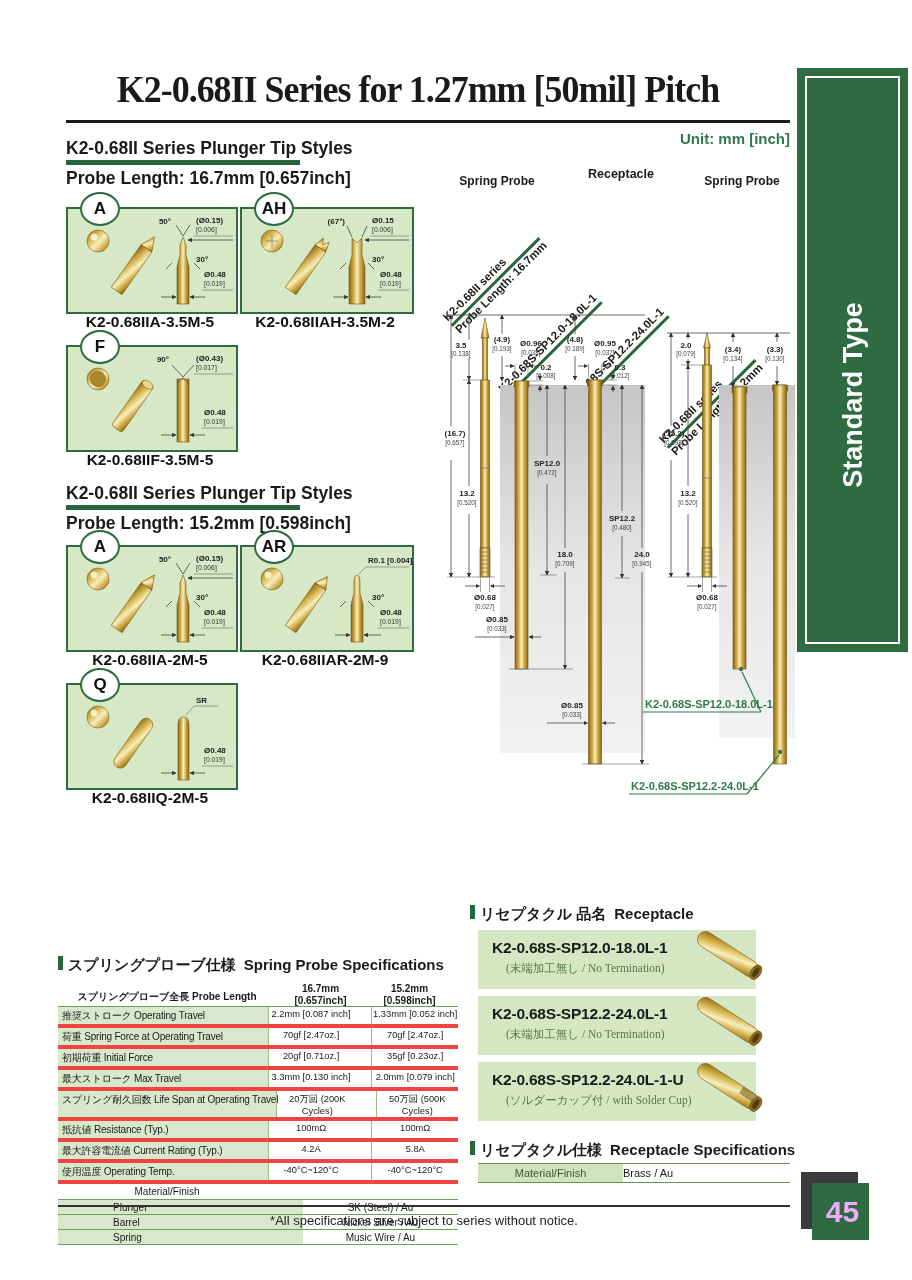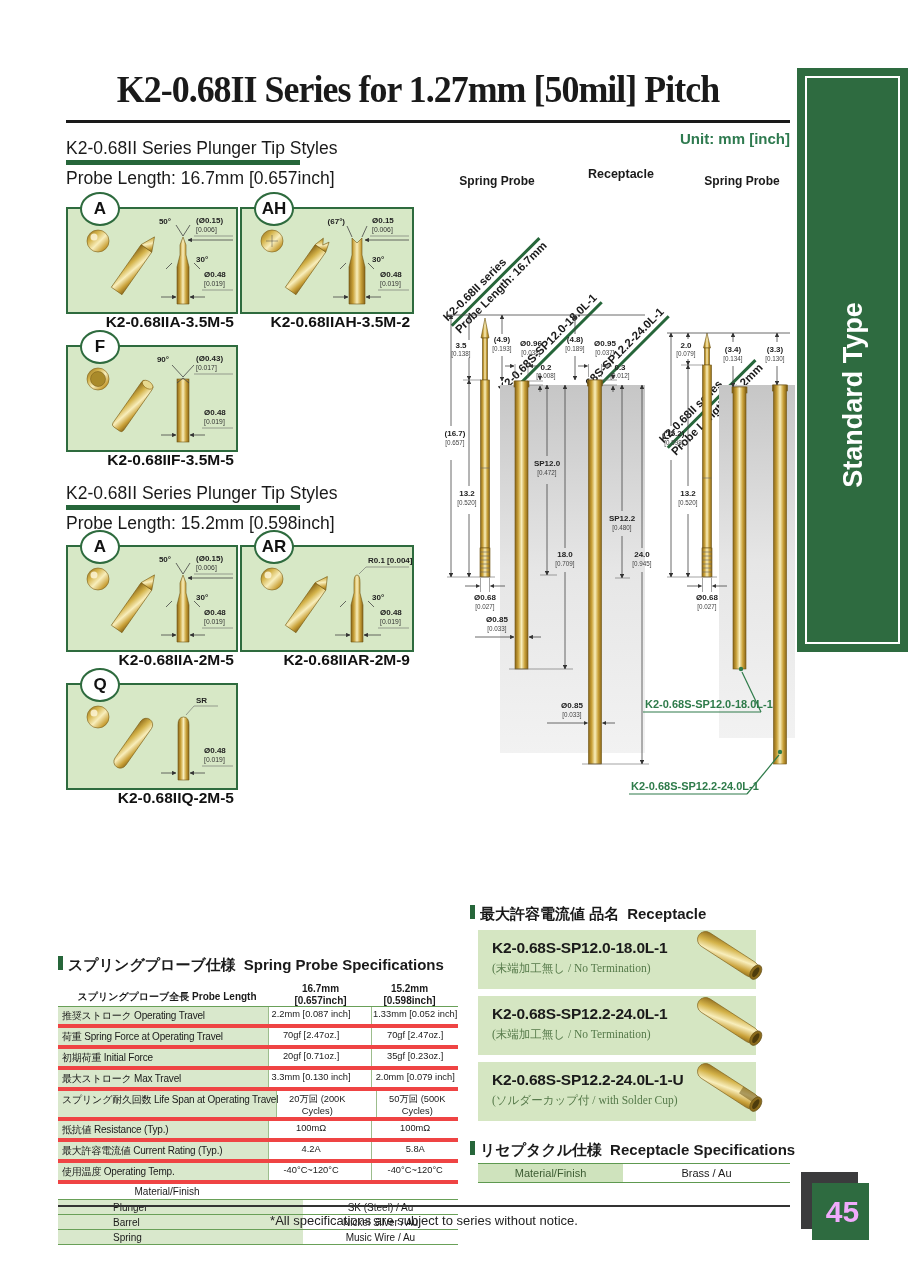--- a/index.html
+++ b/index.html
@@ -5,28 +5,28 @@
   html,body{margin:0;padding:0;background:#888;}
   #page{position:relative;width:912px;height:1280px;background:#fff;overflow:hidden;
         font-family:"Liberation Sans",sans-serif;color:#1a1a1a;}
   .abs{position:absolute;}
   
   #title{left:60px;top:68px;width:716px;text-align:center;font-family:"Liberation Serif",serif;
          font-weight:bold;font-size:37px;letter-spacing:-1px;transform:scaleX(.97);}
   #title-rule{left:66px;top:120px;width:724px;height:3px;background:#1a1a1a;}
   #unit{left:560px;top:130px;width:230px;text-align:right;font-size:15px;font-weight:bold;color:#2e7a4f;}
   
-  .sec-h{font-size:17.5px;font-weight:normal;}
+  .sec-h{font-size:17.5px;font-weight:bold;}
   .sec-bar{height:5px;background:#26663a;}
   
   .tipbox{position:absolute;height:103px;background:#d7e8c6;border:2px solid #2e6b3e;}
   .badge{position:absolute;left:12px;top:-17px;width:36px;height:30px;background:#fff;
          border:2.2px solid #2e6b3e;border-radius:50%;text-align:center;line-height:30px;
          font-size:17px;font-weight:bold;color:#111;z-index:2;}
-  .tipcap{position:absolute;text-align:right;font-size:15.5px;font-weight:bold;color:#111;}
+  .tipcap{position:absolute;text-align:center;font-size:15.5px;font-weight:bold;color:#111;}
   .tipbox svg{position:absolute;left:0;top:0;}
   
   .dv{font-size:8px;font-weight:bold;fill:#222;text-anchor:middle;}
   .di{font-size:6.3px;fill:#444;text-anchor:middle;}
   .dl{stroke:#444;stroke-width:.8;fill:none;}
   .ext{stroke:#666;stroke-width:.6;fill:none;}
   .gold{fill:url(#goldH);stroke:#6e5514;stroke-width:.6;}
   .goldd{fill:url(#goldD);stroke:#7a5c16;stroke-width:.6;}
   .tv{font-size:8px;font-weight:bold;fill:#222;}
   .ti{font-size:6.8px;fill:#333;}
@@ -54,26 +54,26 @@
   .sh-l{width:218px;text-align:center;align-self:flex-end;padding-bottom:2px;}
   .sh-v{width:89px;text-align:center;font-size:10px;line-height:11.5px;}
   .mhead{text-align:center;width:218px;padding:2px 0;}
   .mrow{display:flex;border-bottom:1px solid #69a058;}
   .mrow.first{border-top:1px solid #69a058;}
   .mc-l{width:218px;background:#d9e8cc;padding:1.5px 0 1.5px 55px;}
   .mc-v{width:178px;text-align:center;padding:1.5px 0;}
   
   .rbox{position:absolute;left:478px;width:278px;height:59px;background:#d5e6c2;}
   .rpart{position:absolute;left:14px;top:9px;font-size:15.5px;font-weight:bold;letter-spacing:-.2px;}
-  .rnote{position:absolute;left:14px;top:31px;font-size:11.5px;color:#567a4a;font-family:"Liberation Serif",serif;}
+  .rnote{position:absolute;left:28px;top:31px;font-size:11.5px;color:#567a4a;font-family:"Liberation Serif",serif;}
   .rbox svg{position:absolute;right:-28px;top:0;overflow:visible;}
   #rspec{left:478px;top:1163px;width:312px;display:flex;font-size:11px;
          border-top:1.5px solid #5e9950;border-bottom:1.5px solid #5e9950;}
   #rspec .c1{width:145px;background:#cfe3bd;text-align:center;padding:3px 0;color:#3d5c33;}
-  #rspec .c2{width:167px;text-align:center;padding:3px 0;}
+  #rspec .c2{width:167px;padding:3px 0;}
   
   #banner{left:797px;top:68px;width:111px;height:584px;background:#2e6b40;}
   #banner .inner{position:absolute;left:8px;top:8px;right:8px;bottom:8px;border:2.5px solid #fff;}
   #banner .vtext{position:absolute;left:50%;top:56%;transform:translate(-50%,-50%) ;
       writing-mode:vertical-rl;text-orientation:mixed;}
   #banner .vtext span{display:inline-block;transform:rotate(180deg);color:#fff;font-size:27px;font-weight:bold;
       white-space:nowrap;}
   
   #footer-rule{left:58px;top:1205px;width:732px;height:2px;background:#333;}
   #footer{left:58px;top:1213px;width:732px;text-align:center;font-size:13px;color:#222;}
@@ -560,21 +560,21 @@
         <div class="mc-l">Barrel</div>
         <div class="mc-v">Nickel Silver / Au</div>
       </div>
     <div class="mrow">
         <div class="mc-l">Spring</div>
         <div class="mc-v">Music Wire / Au</div>
       </div>
   </div>
 
   <div class="tbl-title" style="left:470px;top:905px;">
-    <span class="mk"></span><span class="jp">最大許容電流値 品名</span><span>Receptacle</span>
+    <span class="mk"></span><span class="jp">リセプタクル 品名</span><span>Receptacle</span>
   </div>
 
   <div class="rbox" style="top:930px;">
     <div class="rpart">K2-0.68S-SP12.0-18.0L-1</div>
     <div class="rnote">(末端加工無し / No Termination)</div>
     <svg width="100" height="60">
       <g transform="rotate(33 50 28)">
         <rect class="goldd" x="8" y="20" width="70" height="16" rx="8"></rect>
         <ellipse cx="76" cy="28" rx="5" ry="8" fill="#8a6a1c" stroke="#5f4a10" stroke-width=".6"></ellipse>
         <ellipse cx="76" cy="28" rx="2.5" ry="5.5" fill="#4e3c0c"></ellipse>

